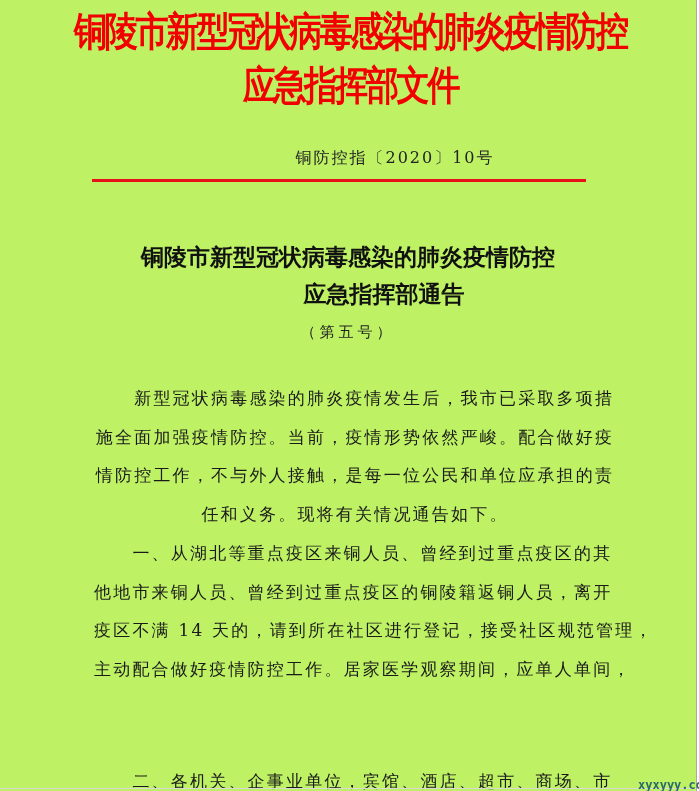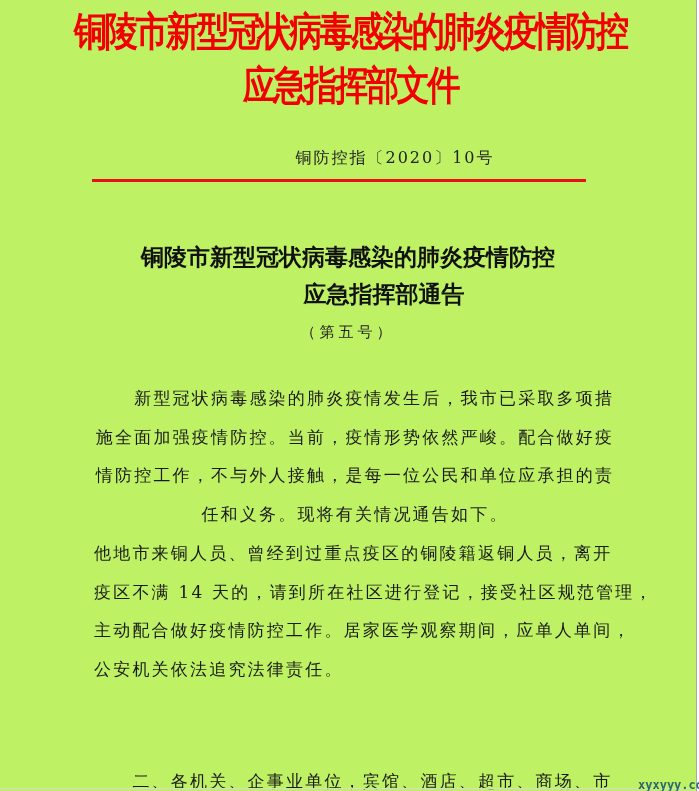--- a/index.html
+++ b/index.html
@@ -66,24 +66,24 @@
   <div class="subtitle">（第五号）</div>
 
   <div class="para p1">
     <span>　　新型冠状病毒感染的肺炎疫情发生后，我市已采取多项措</span>
     <span>施全面加强疫情防控。当前，疫情形势依然严峻。配合做好疫</span>
     <span>情防控工作，不与外人接触，是每一位公民和单位应承担的责</span>
     <span>任和义务。现将有关情况通告如下。</span>
   </div>
 
   <div class="para p2">
+    <span>　　一、从湖北等重点疫区来铜人员、曾经到过重点疫区的其</span>
     <span>他地市来铜人员、曾经到过重点疫区的铜陵籍返铜人员，离开</span>
     <span>疫区不满 14 天的，请到所在社区进行登记，接受社区规范管理，</span>
     <span>主动配合做好疫情防控工作。居家医学观察期间，应单人单间，</span>
-    <span>公安机关依法追究法律责任。</span>
   </div>
 
   <div class="para p3">
     <span>　　二、各机关、企事业单位，宾馆、酒店、超市、商场、市</span>
   </div>
 
   <div class="bottom-border"></div>
 </div>
 <div class="right-border"></div>
 <div class="watermark">xyxyyy.com</div>

